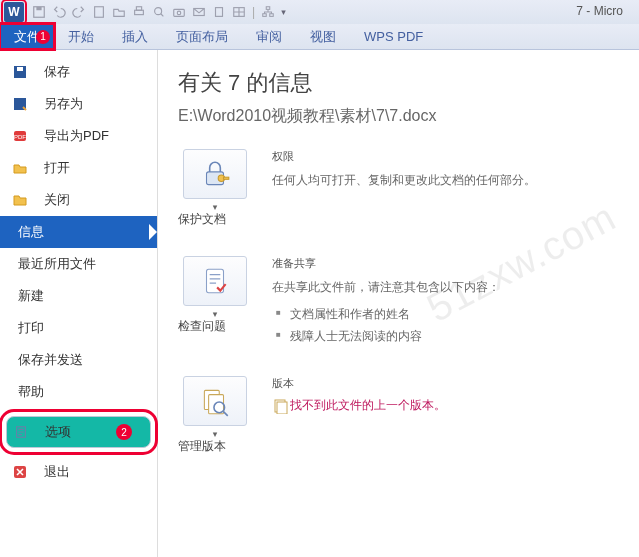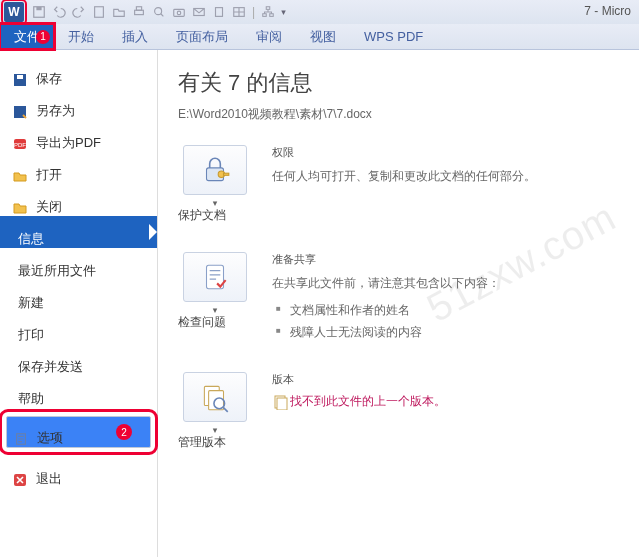--- a/index.html
+++ b/index.html
@@ -3,43 +3,43 @@
 <meta charset="utf-8">
 <style>
 * { margin: 0; padding: 0; box-sizing: border-box; font-family: "Microsoft YaHei", "SimSun", sans-serif; }
 body { width: 639px; height: 557px; background: #fff; overflow: hidden; font-size: 12px; }
 
 
 .titlebar { height: 24px; background: linear-gradient(#e8ecf6,#dde4f0); display: flex; align-items: center; padding: 0 4px; position: relative; }
 .word-badge { width: 20px; height: 20px; background: #2b579a; color: #fff; display: flex; align-items: center; justify-content: center; font-weight: bold; font-size: 12px; border-radius: 2px; outline: 2px solid #e03; outline-offset: 1px; }
 .qat { display: flex; align-items: center; margin-left: 8px; gap: 6px; }
 .qat svg { width: 14px; height: 14px; opacity: .55; }
-.titlebar .doc-title { position: absolute; right: 8px; top: 4px; color: #555; font-size: 12px; }
+.titlebar .doc-title { position: absolute; right: 16px; top: 4px; color: #555; font-size: 12px; }
 
 
 .ribbon { height: 26px; background: linear-gradient(#e8ecf6,#dde4f0); display: flex; align-items: stretch; border-bottom: 1px solid #b8c4dc; }
 .ribbon .tab { padding: 0 14px; display: flex; align-items: center; color: #4460a0; font-size: 13px; cursor: pointer; }
 .ribbon .tab.file { background: #1e63c0; color: #fff; position: relative; outline: 3px solid #e03; outline-offset: -1px; }
 .ribbon .tab.file .num { position: absolute; right: 4px; top: 50%; transform: translateY(-50%); width: 14px; height: 14px; border-radius: 50%; background: #e03; color: #fff; font-size: 10px; display: flex; align-items: center; justify-content: center; }
 
 
 .backstage { display: flex; height: calc(100% - 50px); }
 .sidebar { width: 158px; background: #fff; border-right: 1px solid #ddd; padding-top: 6px; }
-.side-item { height: 32px; display: flex; align-items: flex-end; padding: 0 12px; gap: 8px; color: #333; cursor: pointer; font-size: 13px; }
+.side-item { height: 32px; display: flex; align-items: center; padding: 0 12px; gap: 16px; color: #333; cursor: pointer; font-size: 13px; }
 .side-item.active { background: #1e63c0; color: #fff; position: relative; }
 .side-item.active::after { content: ""; position: absolute; right: -8px; top: 50%; transform: translateY(-50%); border: 8px solid transparent; border-left-color: #fff; }
 .side-item.plain { padding-left: 18px; }
 .side-item .sicon { width: 16px; height: 16px; display: flex; align-items: center; justify-content: center; }
-.side-item.options { border: 1px solid #bfc9d8; background: #3b82f6; border-radius: 2px; margin: 0 6px; padding: 0 6px; position: relative; outline: 3px solid #e03; outline-offset: 4px; }
+.side-item.options { border: 1px solid #bfc9d8; background: #14b8a6; border-radius: 8px; margin: 0 6px; padding: 0 6px; position: relative; outline: 3px solid #e03; outline-offset: 4px; }
 .side-item.options .num { position: absolute; right: 18px; top: 50%; transform: translateY(-50%); width: 16px; height: 16px; border-radius: 50%; background: #e03; color: #fff; font-size: 10px; display: flex; align-items: center; justify-content: center; }
 .sidebar .gap { height: 8px; }
 
 .content { flex: 1; padding: 18px 20px; color: #333; position: relative; }
 .content h1 { font-size: 22px; font-weight: normal; color: #444; margin-bottom: 8px; }
-.content .path { font-size: 12px; color: #666; margin-bottom: 22px; }
+.content .path { font-size: 16px; color: #666; margin-bottom: 22px; }
 .row { display: flex; gap: 20px; margin-bottom: 28px; }
 .bigbtn { width: 74px; text-align: left; cursor: pointer; }
 .bigbtn .box { width: 64px; height: 50px; border: 1px solid #c9d2e2; border-radius: 3px; background: linear-gradient(#fdfdfe,#eef2f9); margin: 0 auto 4px; display: flex; align-items: center; justify-content: center; position: relative; }
 .bigbtn .box::after { content: "▾"; position: absolute; bottom: -14px; left: 50%; transform: translateX(-50%); font-size: 9px; color: #666; }
 .bigbtn .lbl { font-size: 12px; color: #444; margin-top: 12px; }
 .rowtxt h3 { font-size: 11px; color: #555; font-weight: normal; margin-bottom: 6px; }
 .rowtxt p { font-size: 12px; color: #666; line-height: 1.8; }
 .rowtxt ul { list-style: none; margin-top: 4px; }
 .rowtxt ul li { font-size: 12px; color: #666; line-height: 1.9; padding-left: 18px; position: relative; }
 .rowtxt ul li::before { content: "■"; position: absolute; left: 4px; font-size: 8px; color: #888; top: 2px; }

